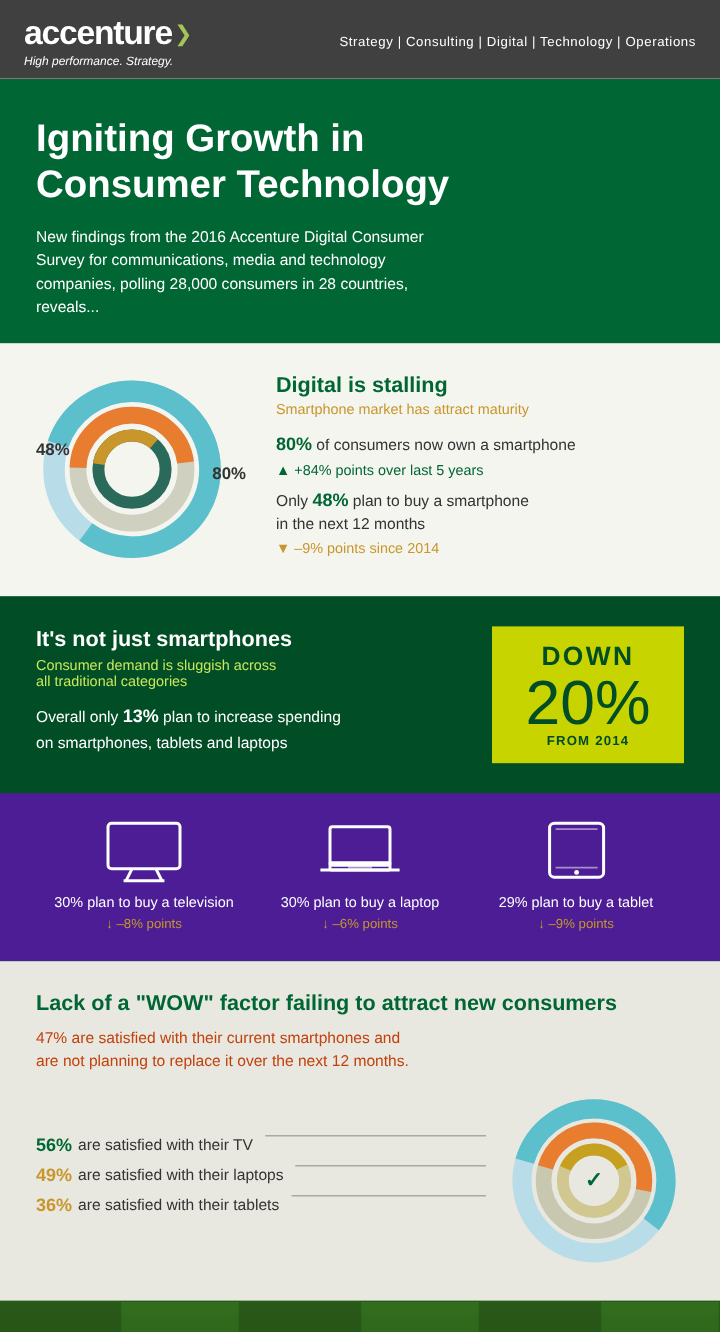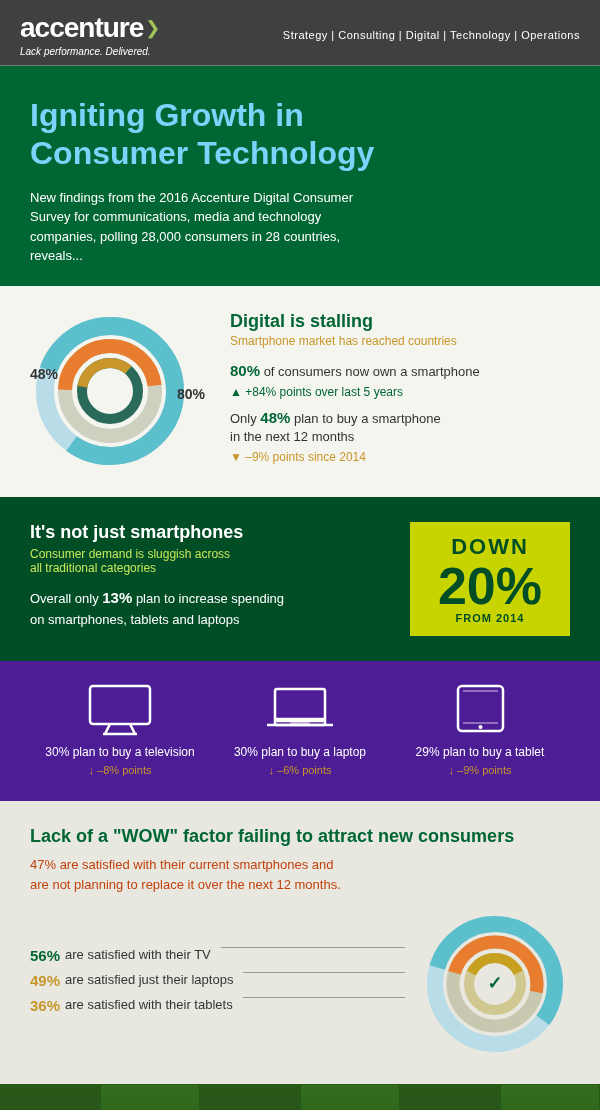--- a/index.html
+++ b/index.html
@@ -42,21 +42,21 @@
     }
 
     
     .hero {
       background: #006633;
       padding: 30px 30px 20px 30px;
     }
     .hero-title {
       font-size: 32px;
       font-weight: bold;
-      color: #7dd3fc;
+      color: #ffffff;
       line-height: 1.2;
       margin-bottom: 15px;
     }
     .hero-subtitle {
       font-size: 13px;
       color: white;
       line-height: 1.5;
       max-width: 340px;
     }
 
@@ -166,21 +166,21 @@
       text-align: center;
       min-width: 160px;
     }
     .down-word {
       font-size: 22px;
       font-weight: bold;
       letter-spacing: 2px;
     }
     .down-number {
       font-size: 52px;
-      font-weight: bold;
+      font-weight: normal;
       line-height: 1;
     }
     .down-from {
       font-size: 11px;
       font-weight: bold;
       letter-spacing: 1px;
     }
 
     
     .devices-section {
@@ -287,21 +287,21 @@
   </style>
 </head>
 <body>
 
 <div class="header">
   <div class="logo-area">
     <div style="display:flex;align-items:center;gap:0;">
       <span class="logo-text">accenture</span>
       <span class="logo-accent" style="font-size:18px;margin-left:2px;">❯</span>
     </div>
-    <div class="tagline">Lack performance. Delivered.</div>
+    <div class="tagline">High performance. Strategy.</div>
   </div>
   <div class="nav-items">Strategy | Consulting | Digital | Technology | Operations</div>
 </div>
 
 <div class="hero">
   <div class="hero-title">Igniting Growth in<br>Consumer Technology</div>
   <div class="hero-subtitle">New findings from the 2016 Accenture Digital Consumer Survey for communications, media and technology companies, polling 28,000 consumers in 28 countries, reveals...</div>
 </div>
 
 <div class="growth-section">
@@ -317,21 +317,21 @@
       <circle cx="80" cy="80" r="45" fill="none" stroke="#e87d30" stroke-width="14" stroke-dasharray="135 148" stroke-dashoffset="70" transform="rotate(-90 80 80)"></circle>
 
       <circle cx="80" cy="80" r="28" fill="none" stroke="#2a6a5a" stroke-width="10"></circle>
       <circle cx="80" cy="80" r="28" fill="none" stroke="#c8962a" stroke-width="10" stroke-dasharray="60 116" stroke-dashoffset="40" transform="rotate(-90 80 80)"></circle>
     </svg>
     <div class="donut-label-48">48%</div>
     <div class="donut-label-80">80%</div>
   </div>
   <div class="growth-content">
     <div class="growth-title">Digital is stalling</div>
-    <div class="growth-subtitle">Smartphone market has reached countries</div>
+    <div class="growth-subtitle">Smartphone market has attract maturity</div>
     <div class="growth-stat">
       <strong>80%</strong> of consumers now own a smartphone
     </div>
     <div class="stat-up arrow-up">+84% points over last 5 years</div>
     <div class="growth-stat">
       Only <strong>48%</strong> plan to buy a smartphone<br>in the next 12 months
     </div>
     <div class="stat-down arrow-down">–9% points since 2014</div>
   </div>
 </div>
@@ -398,21 +398,21 @@
   <div class="wow-subtitle">47% are satisfied with their current smartphones and are not planning to replace it over the next 12 months.</div>
   <div class="wow-bottom">
     <div class="satisfaction-list">
       <div class="sat-item">
         <span class="sat-pct">56%</span>
         <span> are satisfied with their TV</span>
         <div class="sat-line"></div>
       </div>
       <div class="sat-item">
         <span class="sat-pct orange">49%</span>
-        <span> are satisfied just their laptops</span>
+        <span> are satisfied with their laptops</span>
         <div class="sat-line"></div>
       </div>
       <div class="sat-item">
         <span class="sat-pct orange">36%</span>
         <span> are satisfied with their tablets</span>
         <div class="sat-line"></div>
       </div>
     </div>
     <div class="donut2-container">
       <svg viewBox="0 0 150 150" width="150" height="150">

